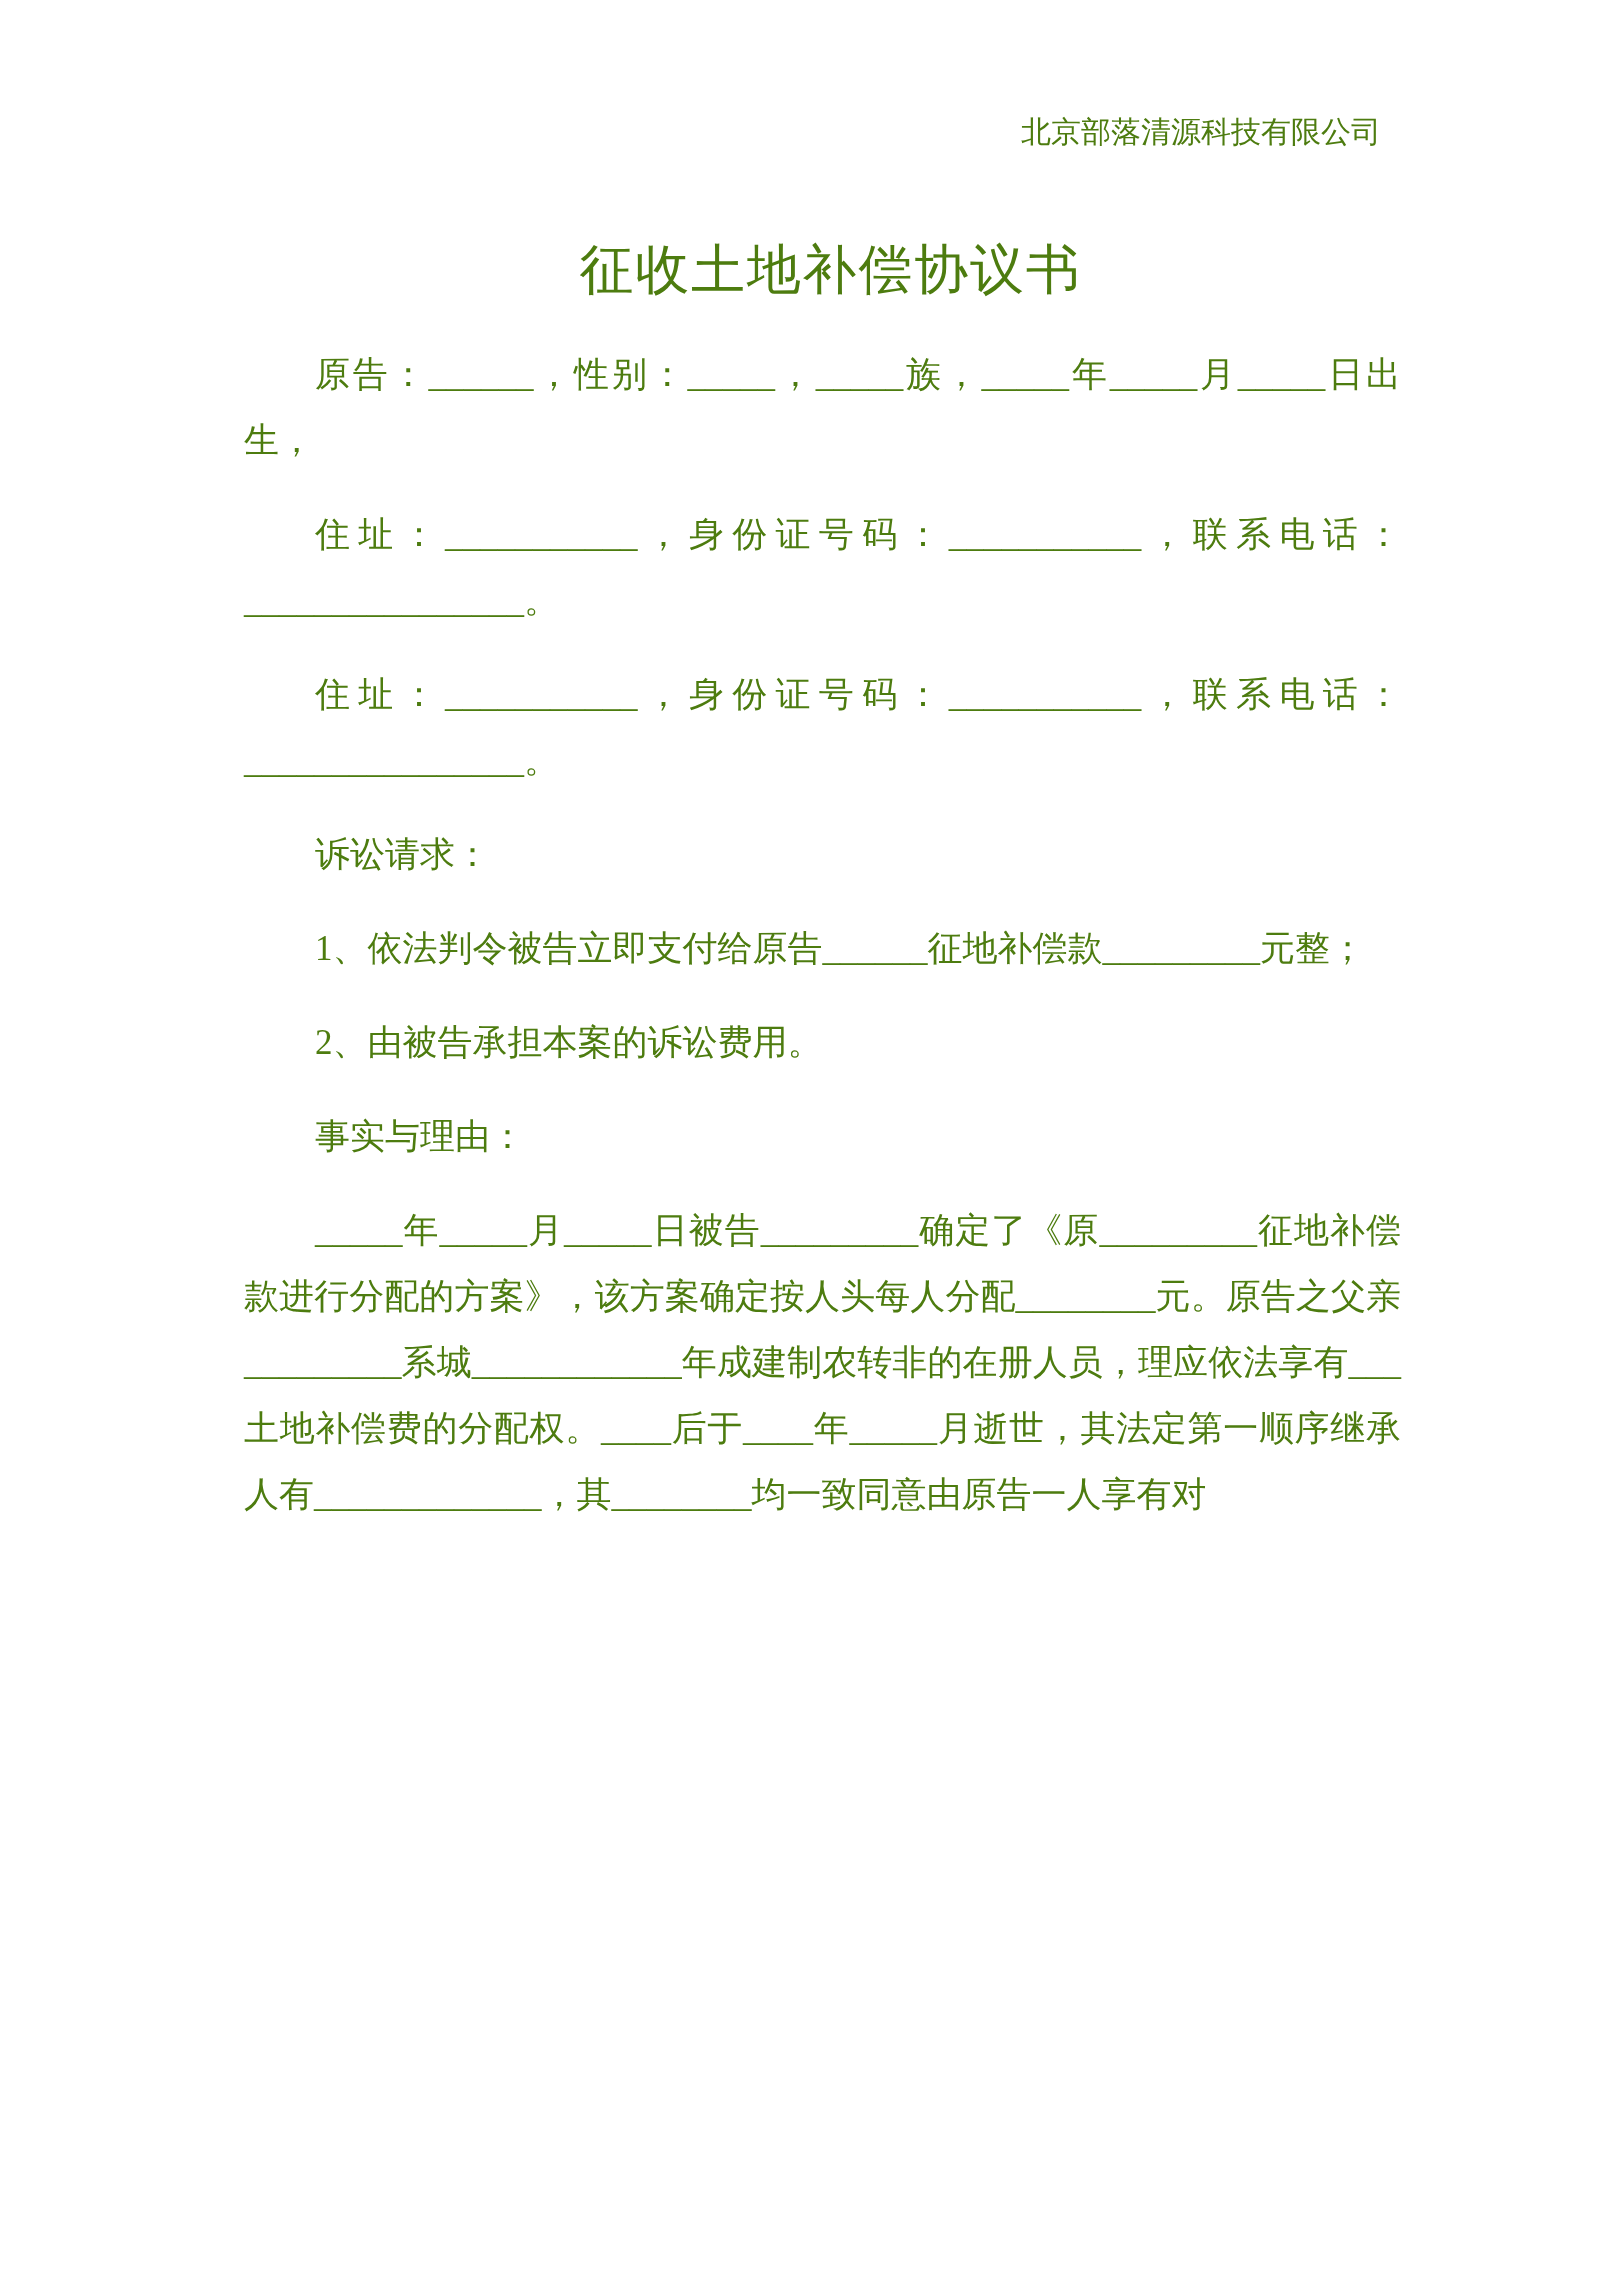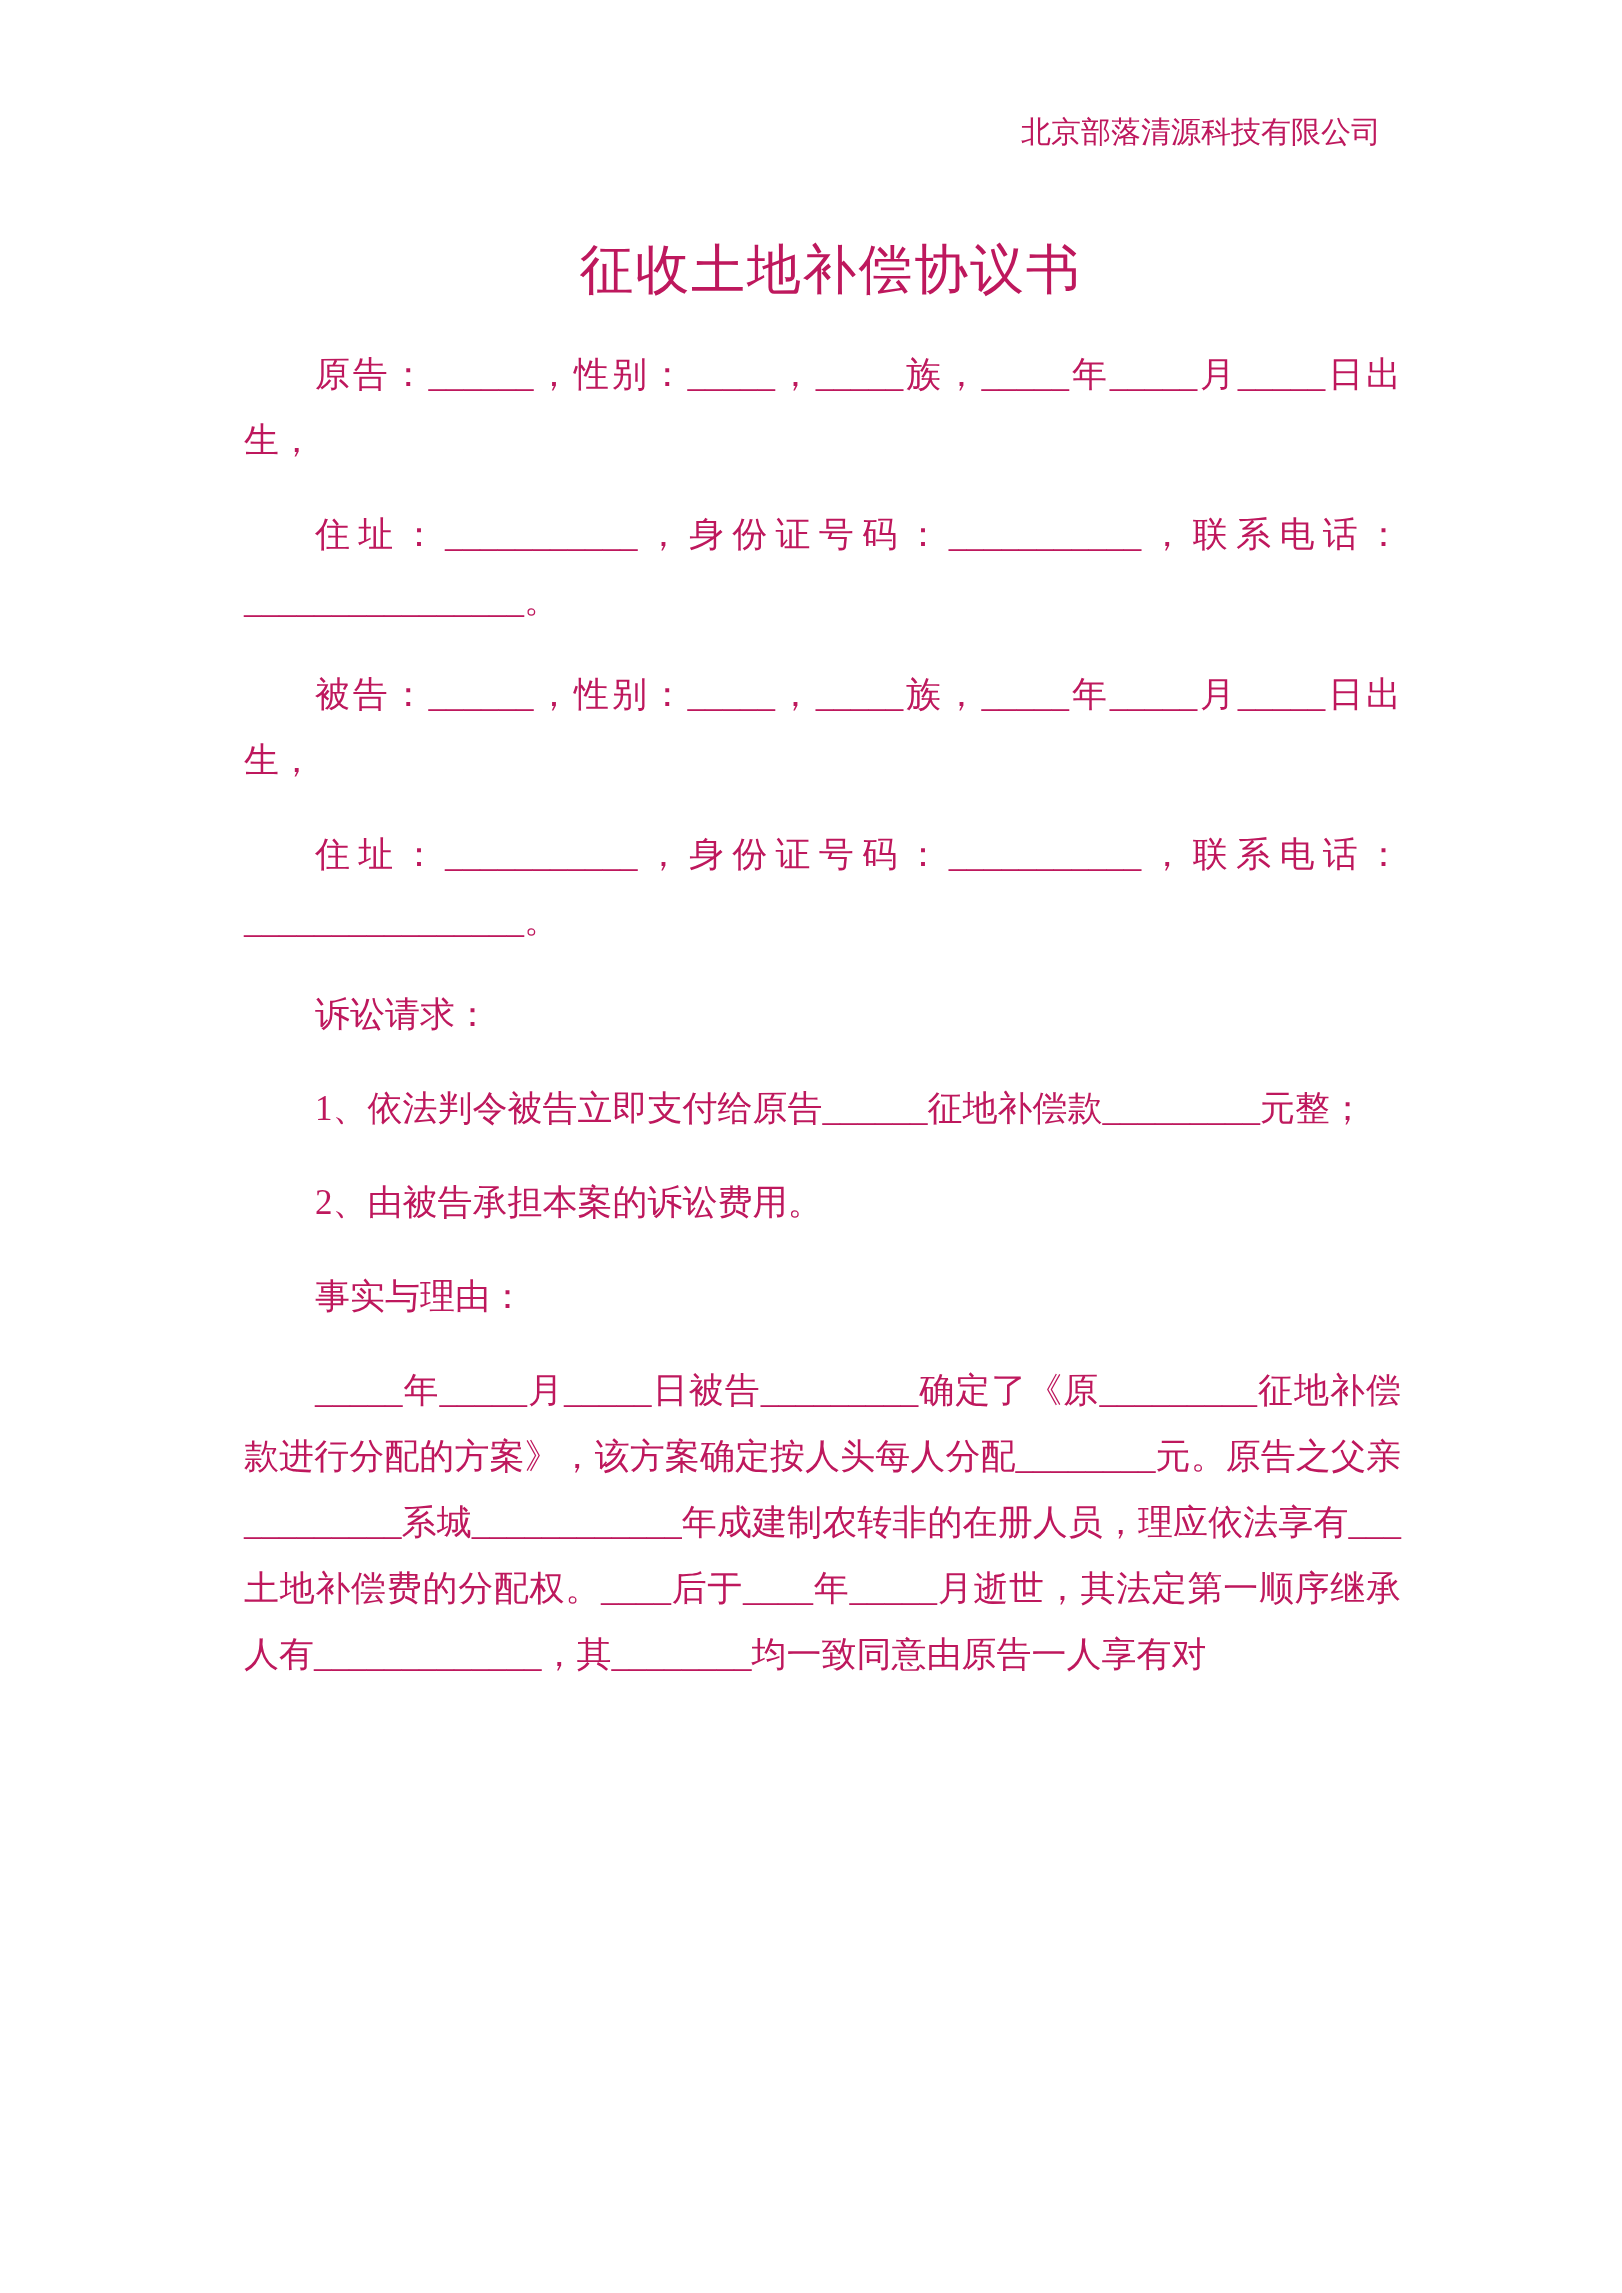--- a/index.html
+++ b/index.html
@@ -7,21 +7,21 @@
     padding: 0;
     background: #ffffff;
   }
   .page {
     position: relative;
     width: 1623px;
     height: 1901px;
     background: #ffffff;
     overflow: hidden;
     font-family: "Liberation Serif", "DejaVu Serif", serif;
-    color: #be185d;
+    color: #4d7c0f;
   }
   .content {
     padding: 114px 206px 0 244px; 
   }
   .company-header {
     font-size: 30px;
     line-height: 36px;
     text-align: right;
     padding-right: 36px;
     white-space: nowrap;
@@ -58,21 +58,20 @@
     <div class="company-header">北京部落清源科技有限公司</div>
 
     <h1 class="doc-title">征收土地补偿协议书</h1>
 
     <div class="body-text">
 
       <p class="indent first">原告：______，性别：_____，_____族，_____年_____月_____日出生，</p>
 
       <p class="indent">住址：___________，身份证号码：___________，联系电话：________________。</p>
 
-      <p class="indent">被告：______，性别：_____，_____族，_____年_____月_____日出生，</p>
 
       <p class="indent">住址：___________，身份证号码：___________，联系电话：________________。</p>
 
       <p class="indent">诉讼请求：</p>
 
       <p class="indent">1、依法判令被告立即支付给原告______征地补偿款_________元整；</p>
 
       <p class="indent">2、由被告承担本案的诉讼费用。</p>
 
       <p class="indent">事实与理由：</p>

